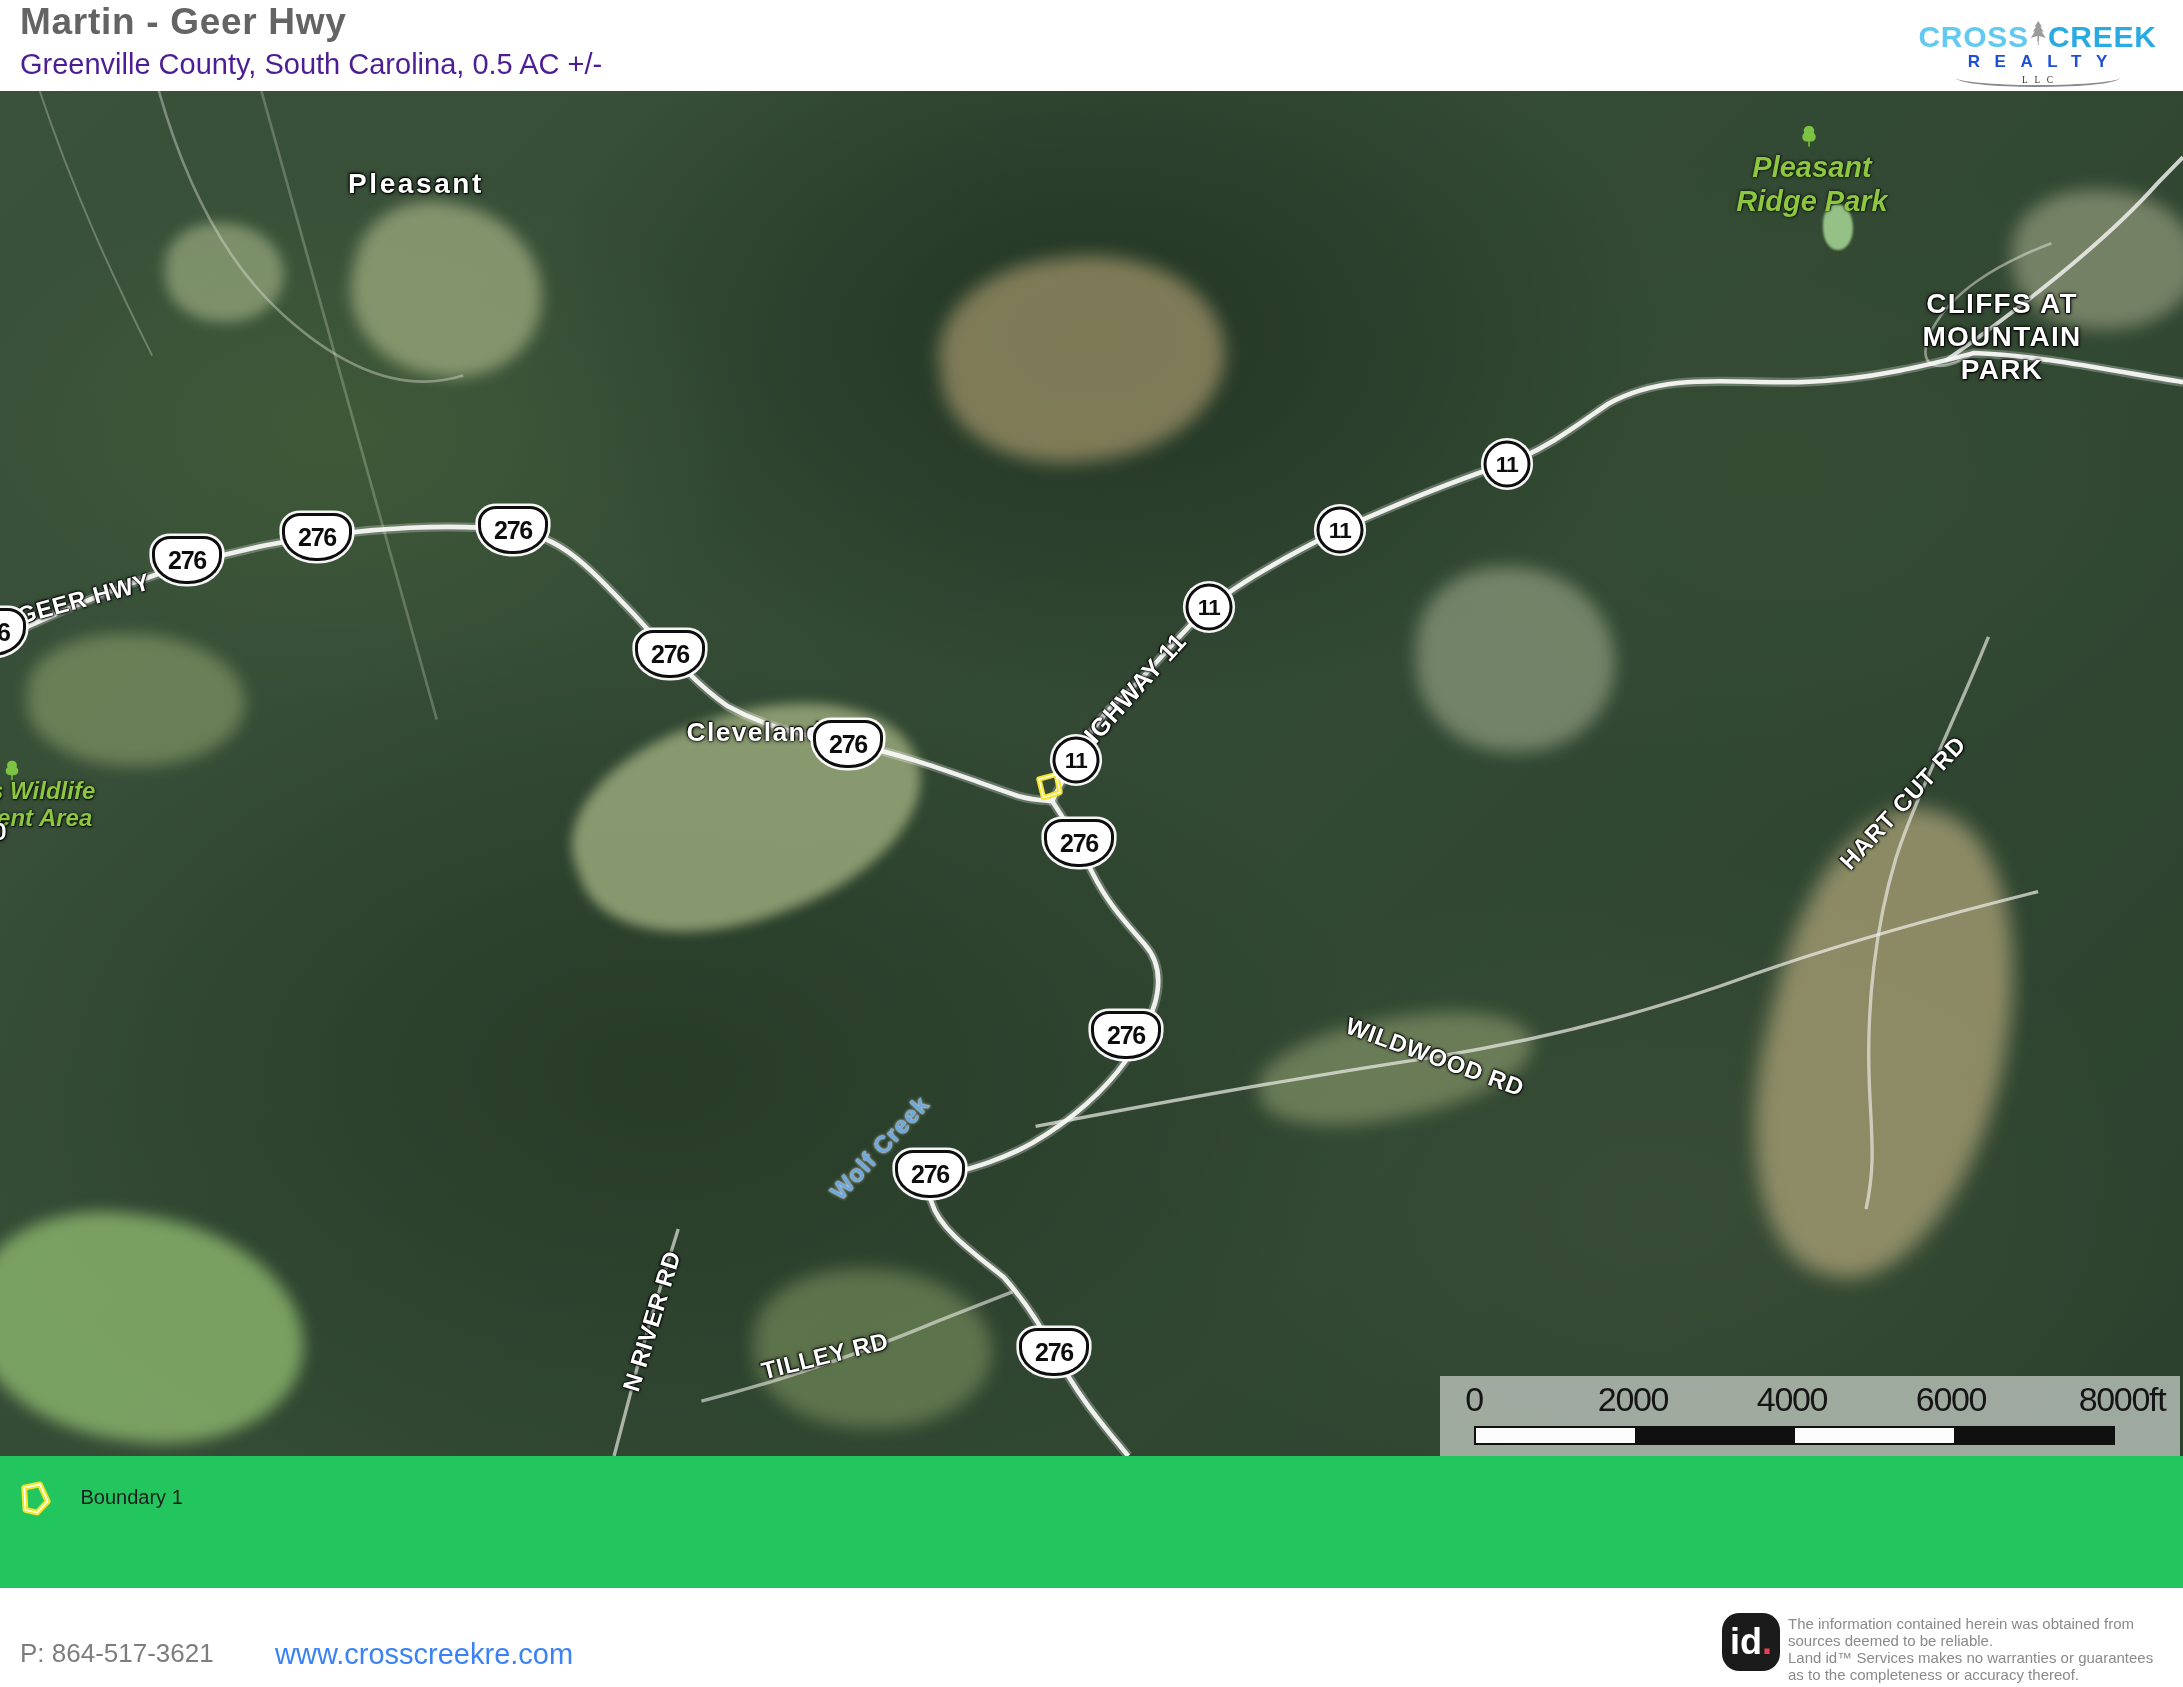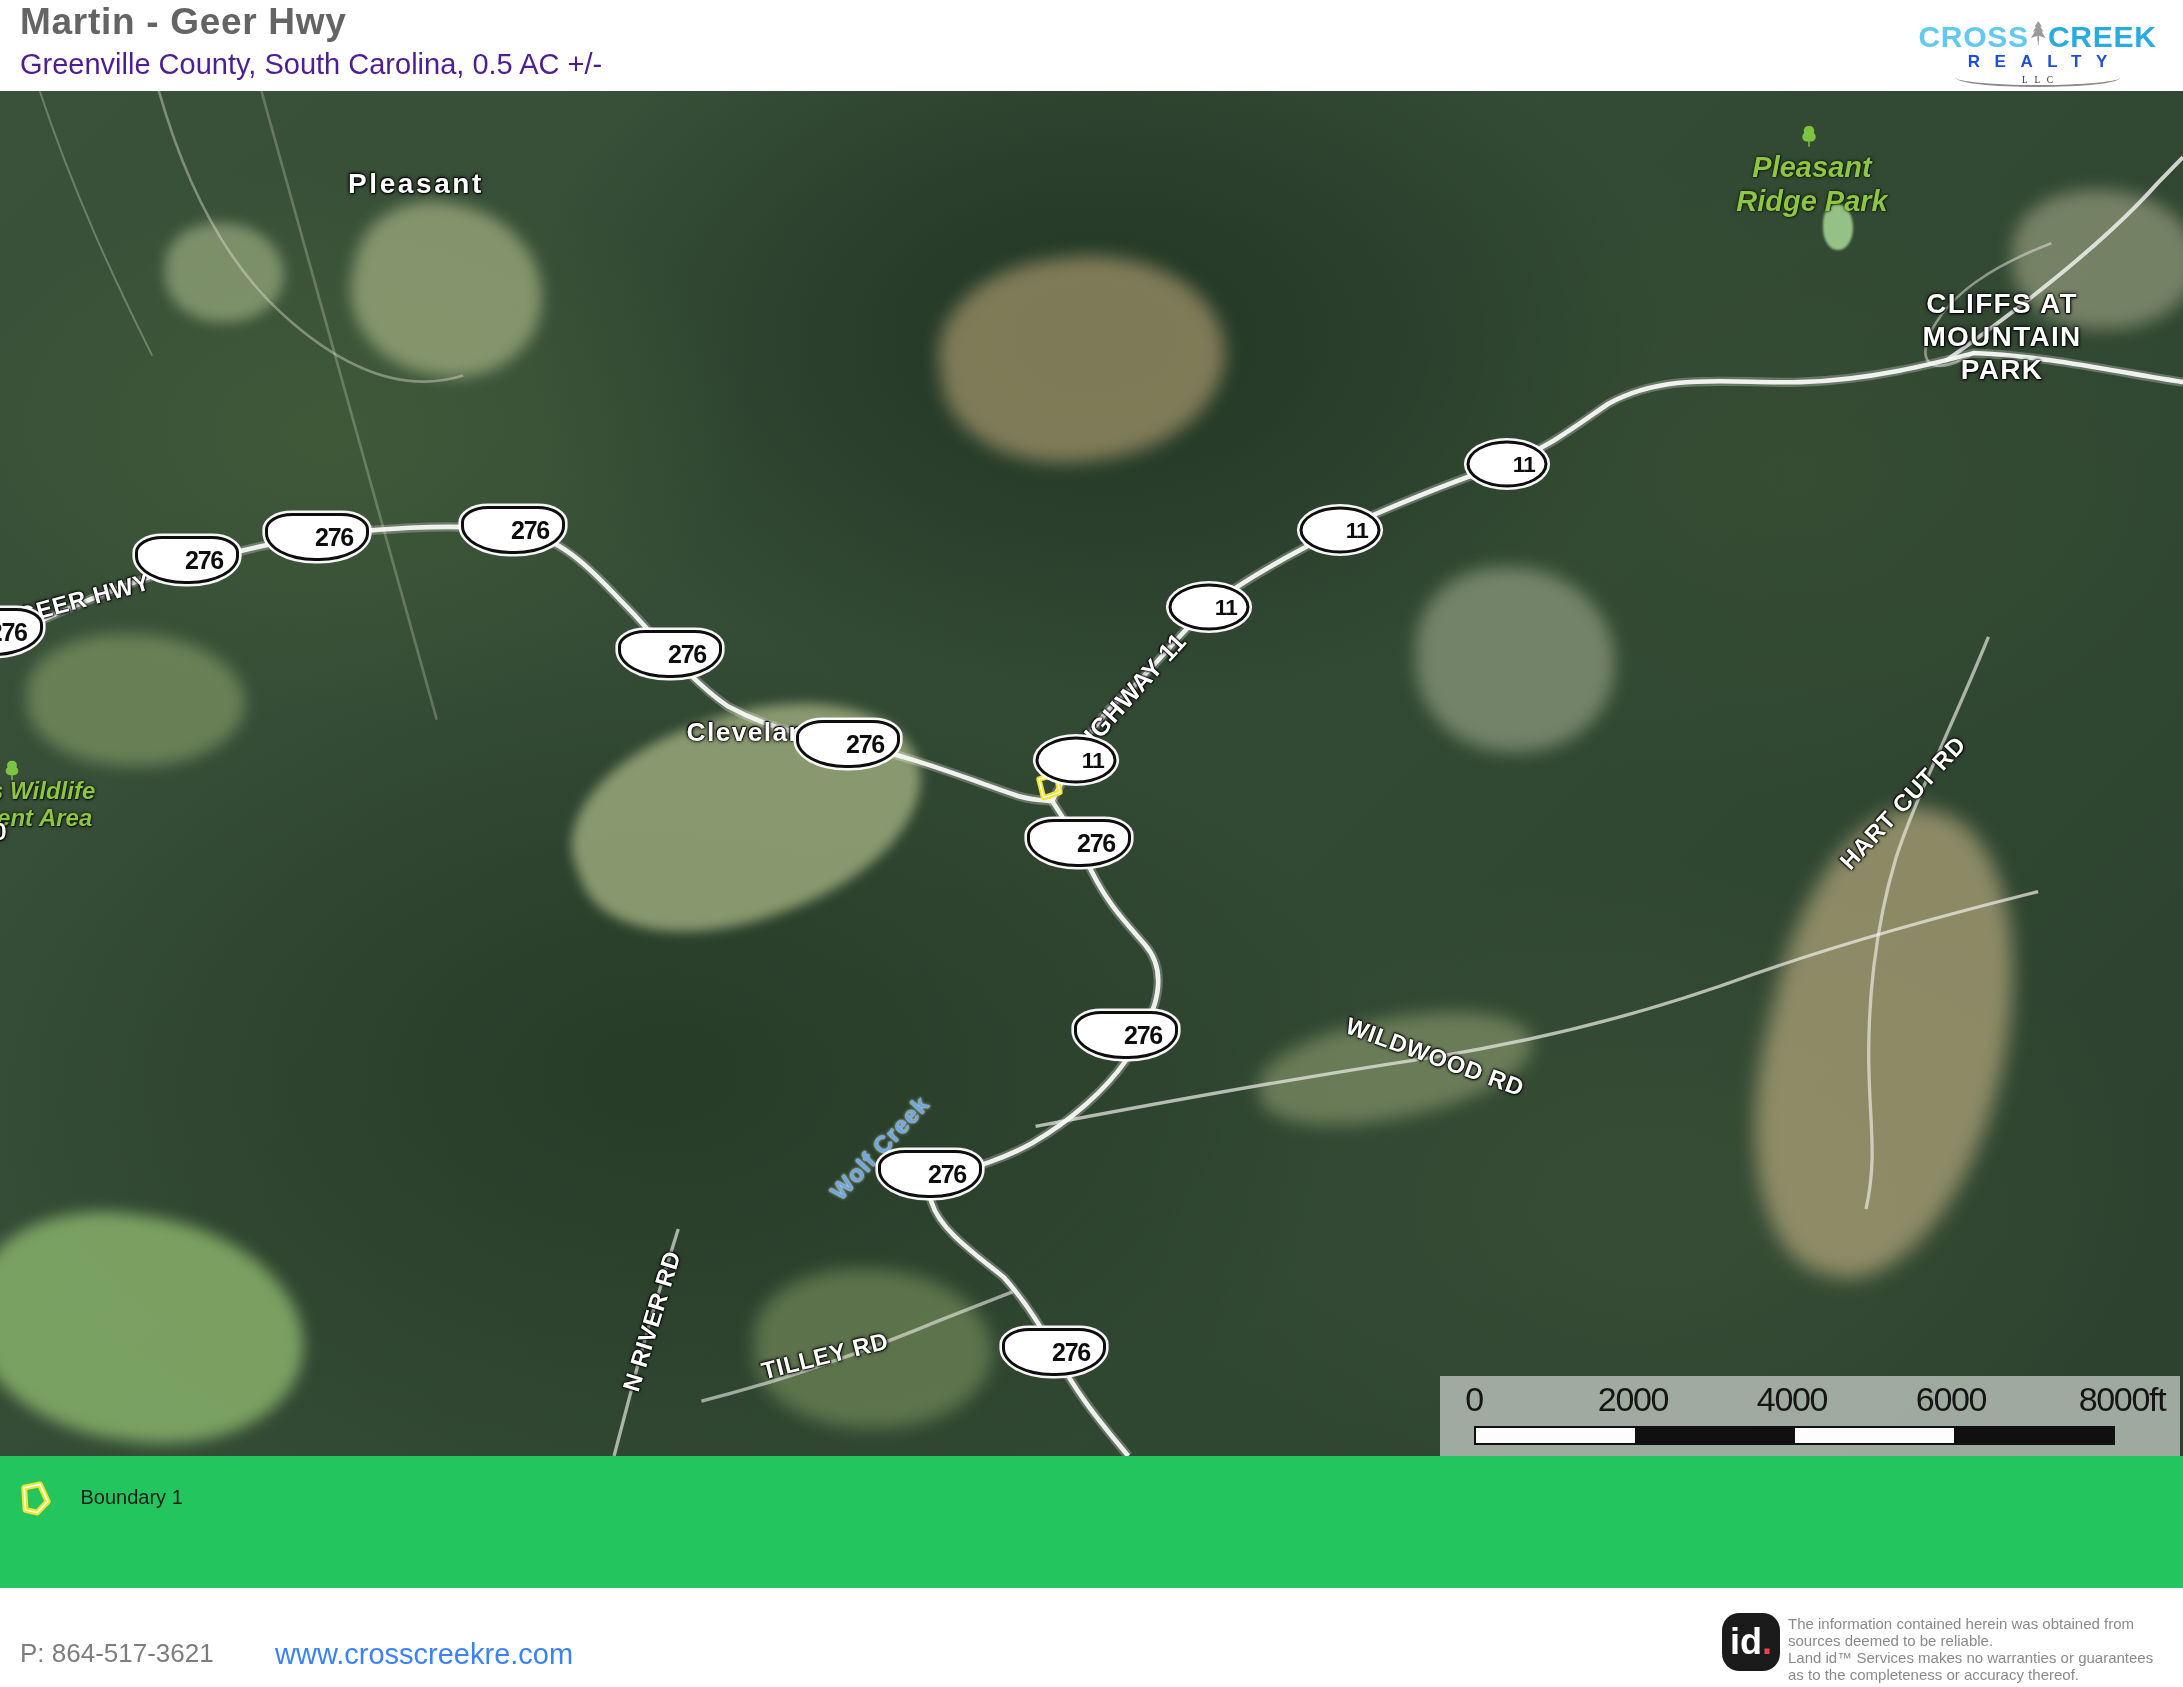--- a/index.html
+++ b/index.html
@@ -38,21 +38,21 @@
   .road-label{font-size:24px;letter-spacing:0.7px;}
   .multiline{white-space:pre-line;text-align:center;line-height:1.18;}
   .parklabel{color:#8dc63f;font-style:italic;font-weight:bold;
     text-shadow:0 0 3.3px rgba(0,0,0,.85),0.7px 0.7px 1.3px rgba(0,0,0,.9);}
   .waterlabel{color:#6fa8dc;text-shadow:0 0 3.3px rgba(255,255,255,.75),0 0 1.3px rgba(255,255,255,.8);}
   .tree-icon{position:absolute;transform:translate(-50%,-50%);}
 
   .shield{position:absolute;transform:translate(-50%,-50%);width:64px;height:42px;background:#fff;
     border:3.3px solid #0d0d0d;border-radius:26% 26% 48% 48% / 34% 34% 58% 58%;
     box-shadow:0 0 0 2.6px rgba(255,255,255,.95);display:flex;align-items:center;justify-content:center;
-    font-weight:bold;font-size:25px;color:#0d0d0d;letter-spacing:-1.3px;padding-left:34px;}
+    font-weight:bold;font-size:25px;color:#0d0d0d;letter-spacing:-1.3px;}
   .shield.circle{width:41px;height:41px;border-radius:50%;font-size:22.5px;letter-spacing:-0.7px;}
 
   .scalebar{position:absolute;left:1440px;top:1285px;width:740px;height:81px;background:rgba(199,205,199,.74);}
   .tick{position:absolute;top:4px;transform:translateX(-50%);font-size:34px;color:#151515;letter-spacing:-1.3px;}
   .bar{position:absolute;left:34px;top:50px;width:637px;height:14.6px;border:2.6px solid #101010;display:flex;}
   .seg{flex:1 1 0;}
   .seg.w{background:#fdfdfd;}
   .seg.b{background:#101010;}
 
   

